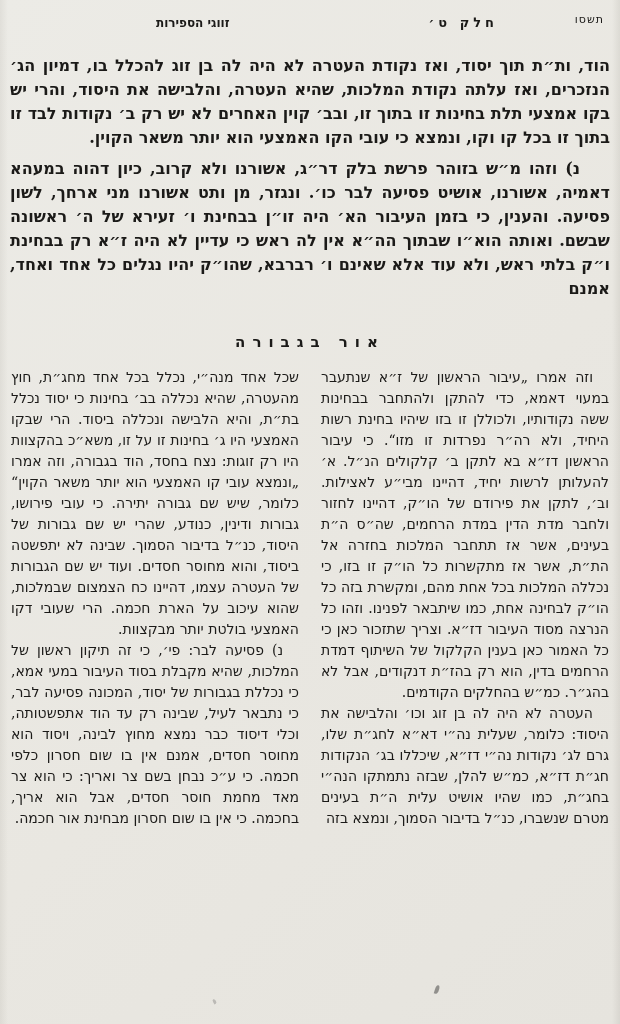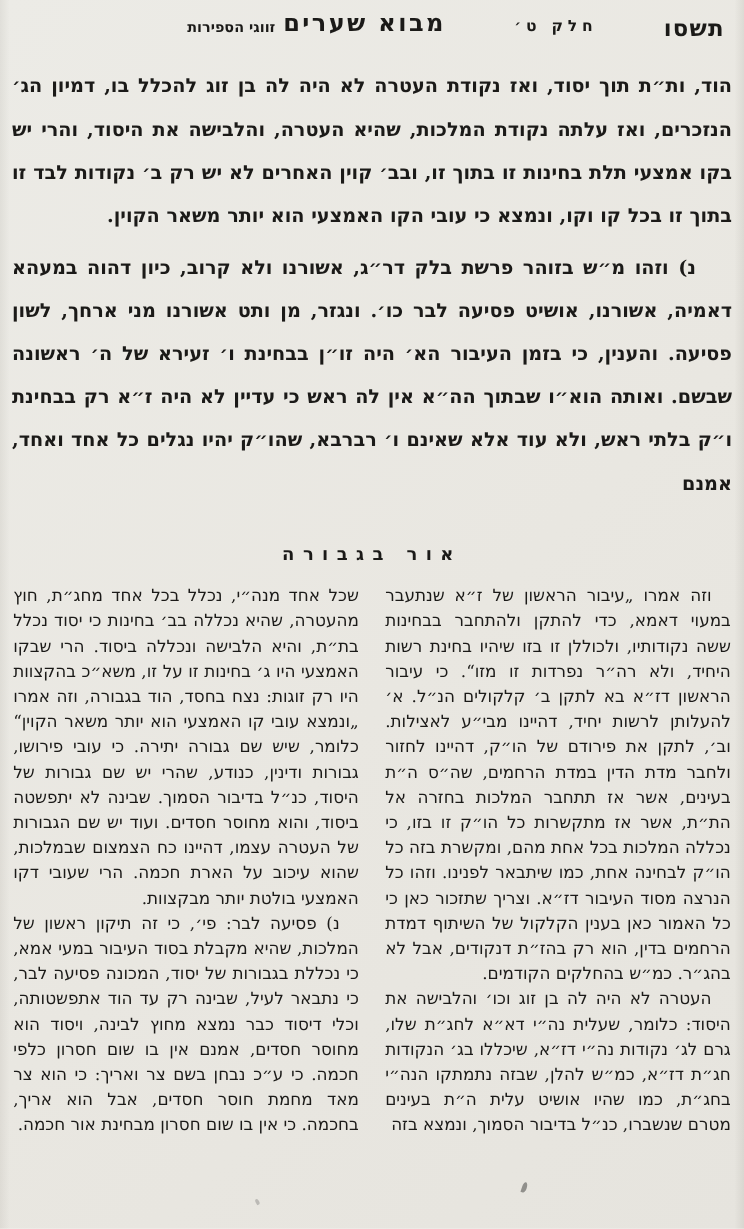--- a/index.html
+++ b/index.html
@@ -5,28 +5,28 @@
   html,body{margin:0;padding:0;}
   body{
     width:620px;height:1024px;overflow:hidden;position:relative;
     background:linear-gradient(135deg,#ecebe6 0%,#e9e7e1 55%,#e6e4de 100%);
     font-family:"DejaVu Serif","DejaVu Sans",sans-serif;
     color:#1b1a18;direction:rtl;
   }
   .page{position:absolute;inset:0;}
   
   .header{position:relative;height:46px;}
-  .pgnum{position:absolute;right:16px;top:13px;font-size:19px;font-weight:700;letter-spacing:1px;}
+  .pgnum{position:absolute;right:16px;top:13px;font-size:11px;font-weight:400;letter-spacing:1px;}
   .part{position:absolute;right:122px;top:15px;font-size:13px;font-weight:700;letter-spacing:4px;margin-left:16px;}
   .title{position:absolute;left:236px;top:7px;font-size:20px;font-weight:700;letter-spacing:2px;}
   .topic{position:absolute;left:156px;top:16px;font-size:12px;font-weight:700;}
   
   .main-text{padding:8px 10px 0 10px;}
   .mt{
-    margin:0;font-size:16px;line-height:36px;font-weight:700;
+    margin:0;font-size:16px;line-height:24px;font-weight:700;
     text-align:justify;text-justify:inter-word;
   }
   .mt.second{margin-top:7px;text-indent:30px;}
   
   .orp-heading{
     margin:32px 0 0 0;text-align:center;font-size:15px;font-weight:700;
     letter-spacing:7px;
   }
   
   .columns{display:flex;gap:22px;padding:0 11px;margin-top:16px;}
@@ -47,21 +47,20 @@
   .edge-left{left:0;background:linear-gradient(to right,rgba(120,115,105,.10),rgba(120,115,105,0));}
 </style>
 </head>
 <body>
 
 <div class="page">
 
   <header class="header">
     <span class="pgnum">תשסו</span>
     <span class="part">חלק ט׳</span>
-    <span class="title">מבוא שערים</span>
     <span class="topic">זווגי הספירות</span>
   </header>
 
   <section class="main-text">
     <p class="mt first">הוד, ות״ת תוך יסוד, ואז נקודת העטרה לא היה לה בן זוג להכלל בו, דמיון הג׳ הנזכרים, ואז עלתה נקודת המלכות, שהיא העטרה, והלבישה את היסוד, והרי יש בקו אמצעי תלת בחינות זו בתוך זו, ובב׳ קוין האחרים לא יש רק ב׳ נקודות לבד זו בתוך זו בכל קו וקו, ונמצא כי עובי הקו האמצעי הוא יותר משאר הקוין.</p>
     <p class="mt second">נ) וזהו מ״ש בזוהר פרשת בלק דר״ג, אשורנו ולא קרוב, כיון דהוה במעהא דאמיה, אשורנו, אושיט פסיעה לבר כו׳. ונגזר, מן ותט אשורנו מני ארחך, לשון פסיעה. והענין, כי בזמן העיבור הא׳ היה זו״ן בבחינת ו׳ זעירא של ה׳ ראשונה שבשם. ואותה הוא״ו שבתוך הה״א אין לה ראש כי עדיין לא היה ז״א רק בבחינת ו״ק בלתי ראש, ולא עוד אלא שאינם ו׳ רברבא, שהו״ק יהיו נגלים כל אחד ואחד, אמנם</p>
   </section>
 
   <h2 class="orp-heading">אור בגבורה</h2>
 

